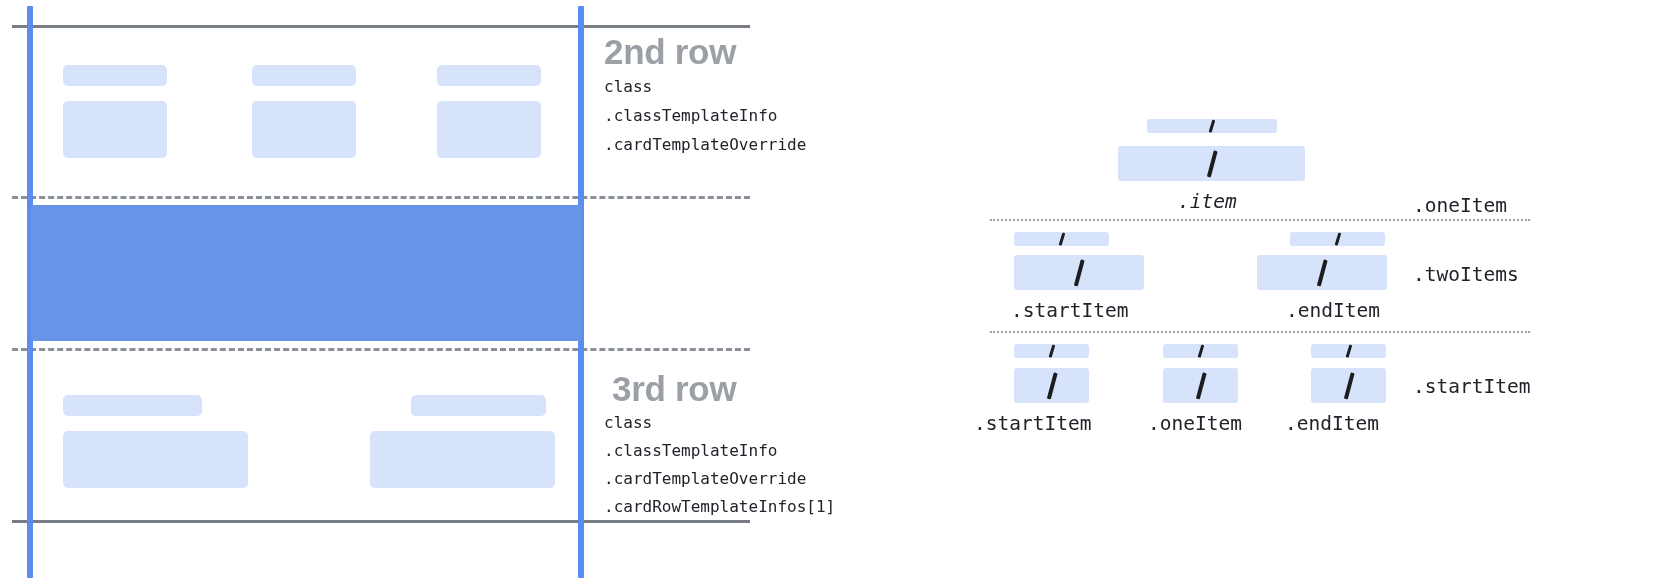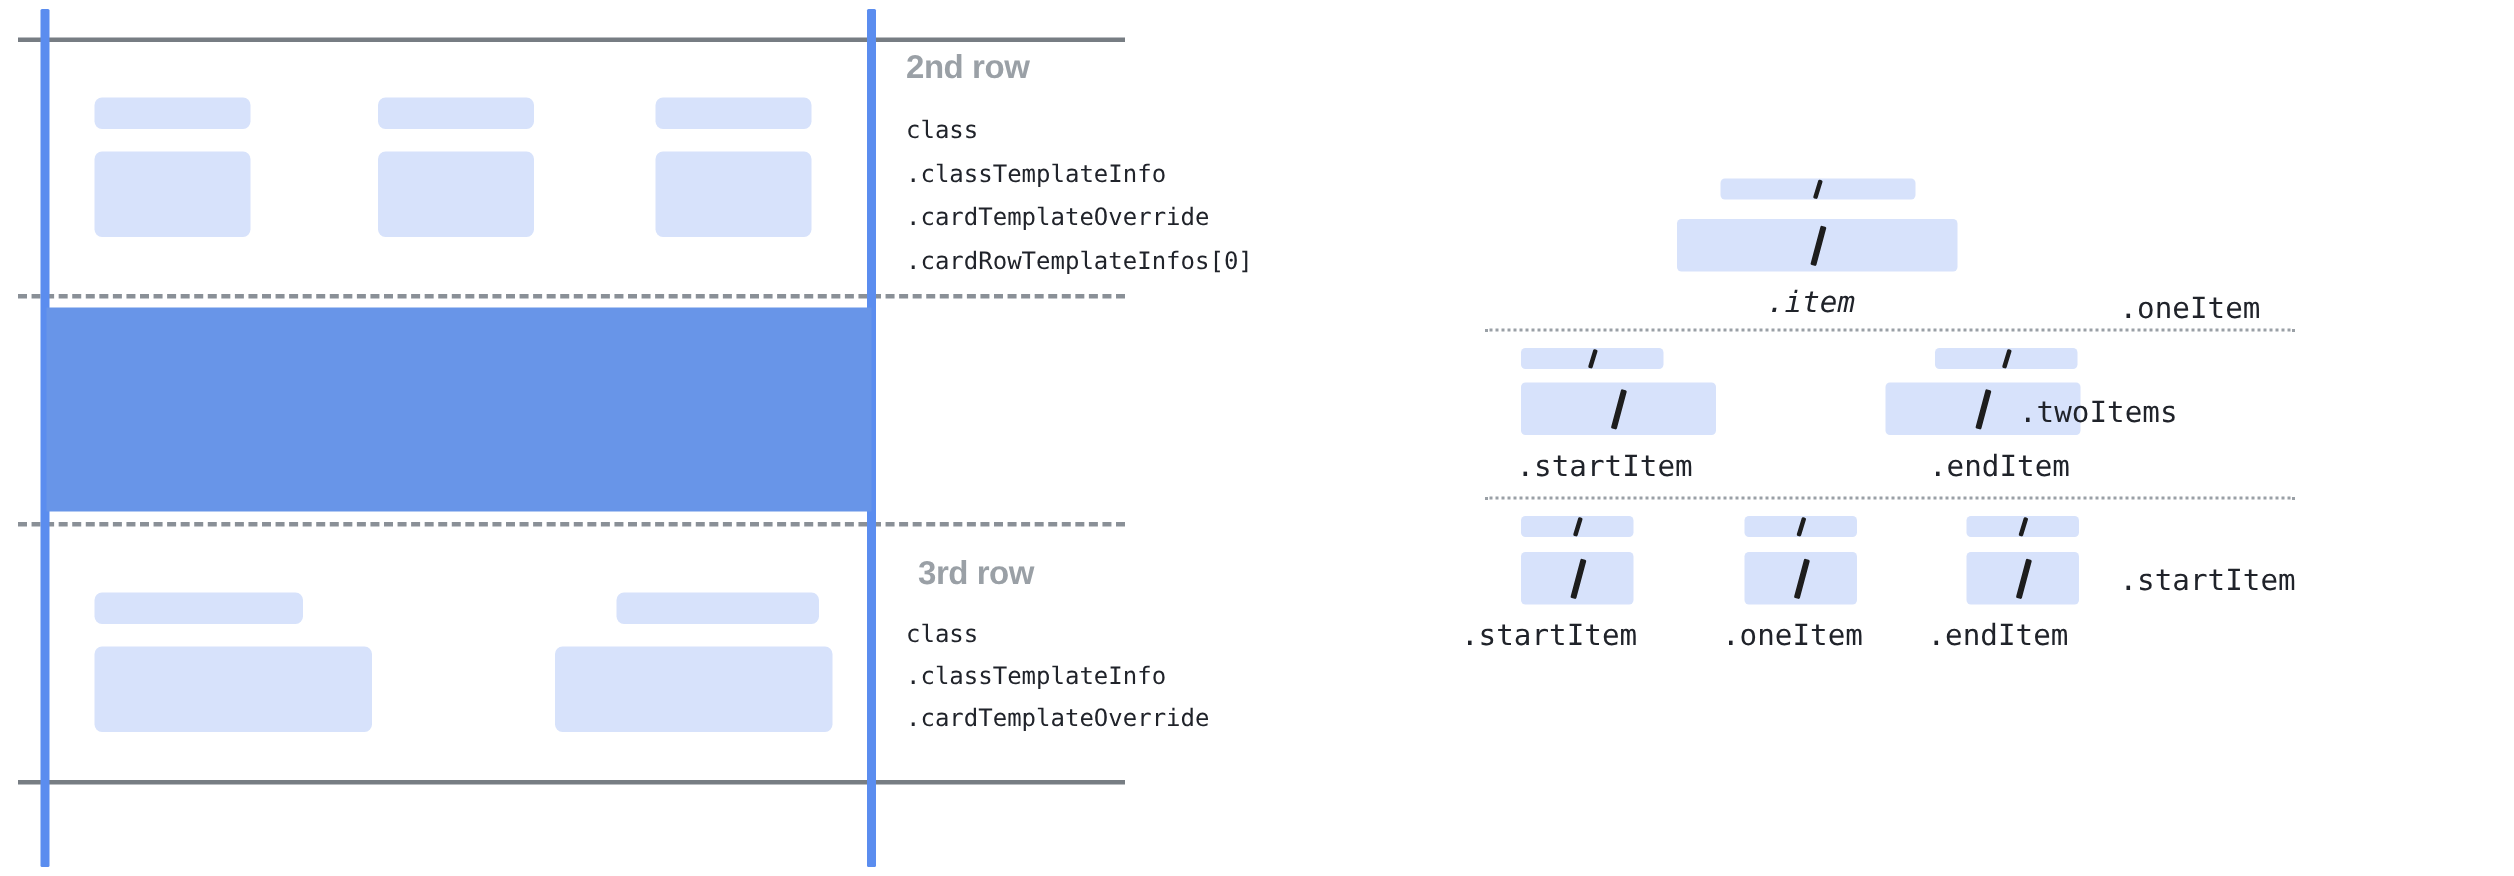--- a/index.html
+++ b/index.html
@@ -38,21 +38,21 @@
   .hero{
     position:absolute;
     background:#6895e8;
   }
 
   
   .rowtitle{
     position:absolute;
     font-family:"Liberation Sans", sans-serif;
     font-weight:bold;
-    font-size:22px;
+    font-size:35px;
     color:#9aa0a6;
     letter-spacing:-0.3px;
     white-space:pre;
   }
   .mono{
     position:absolute;
     font-family:"DejaVu Sans Mono","Liberation Mono",monospace;
     font-size:16px;
     line-height:29px;
     color:#20232a;
@@ -122,27 +122,27 @@
   <div class="chip" style="left:63px;top:395px;width:139px;height:21px;"></div>
   <div class="chip" style="left:63px;top:431px;width:185px;height:57px;"></div>
 
   <div class="chip" style="left:411px;top:395px;width:135px;height:21px;"></div>
   <div class="chip" style="left:370px;top:431px;width:185px;height:57px;"></div>
 
   <div class="rowtitle" style="left:604px;top:32px;">2nd row</div>
   <div class="mono" style="left:604px;top:72px;">class</div>
   <div class="mono" style="left:604px;top:101px;">.classTemplateInfo</div>
   <div class="mono" style="left:604px;top:130px;">.cardTemplateOverride</div>
-  <div class="mono" style="left:604px;top:159px;">.cardRowTemplateInfos[0]</div>
 
 
   <div class="rowtitle" style="left:612px;top:369px;">3rd row</div>
   <div class="mono" style="left:604px;top:408px;">class</div>
   <div class="mono" style="left:604px;top:436px;">.classTemplateInfo</div>
   <div class="mono" style="left:604px;top:464px;">.cardTemplateOverride</div>
+  <div class="mono" style="left:604px;top:492px;">.cardRowTemplateInfos[1]</div>
 
   <div class="slashbox thin" style="left:1147px;top:119px;width:130px;height:14px;">
     <span class="slash"></span>
   </div>
   <div class="slashbox" style="left:1118px;top:146px;width:187px;height:35px;">
     <span class="slash"></span>
   </div>
   <div class="caption" style="left:1178px;top:190px;font-style:italic;">.item</div>
   <div class="caption" style="left:1413px;top:153px;margin-top:41px;">.oneItem</div>
 
@@ -157,21 +157,21 @@
   <div class="caption" style="left:1011px;top:299px;">.startItem</div>
 
   <div class="slashbox thin" style="left:1290px;top:232px;width:95px;height:14px;">
     <span class="slash"></span>
   </div>
   <div class="slashbox" style="left:1257px;top:255px;width:130px;height:35px;">
     <span class="slash"></span>
   </div>
   <div class="caption" style="left:1286px;top:299px;">.endItem</div>
 
-  <div class="caption" style="left:1346px;top:263px;">.twoItems</div>
+  <div class="caption" style="left:1413px;top:263px;">.twoItems</div>
 
   <div class="dotrule" style="left:990px;top:331px;width:540px;"></div>
 
   <div class="slashbox thin" style="left:1014px;top:344px;width:75px;height:14px;">
     <span class="slash"></span>
   </div>
   <div class="slashbox" style="left:1014px;top:368px;width:75px;height:35px;">
     <span class="slash"></span>
   </div>
   <div class="caption" style="left:974px;top:412px;">.startItem</div>

